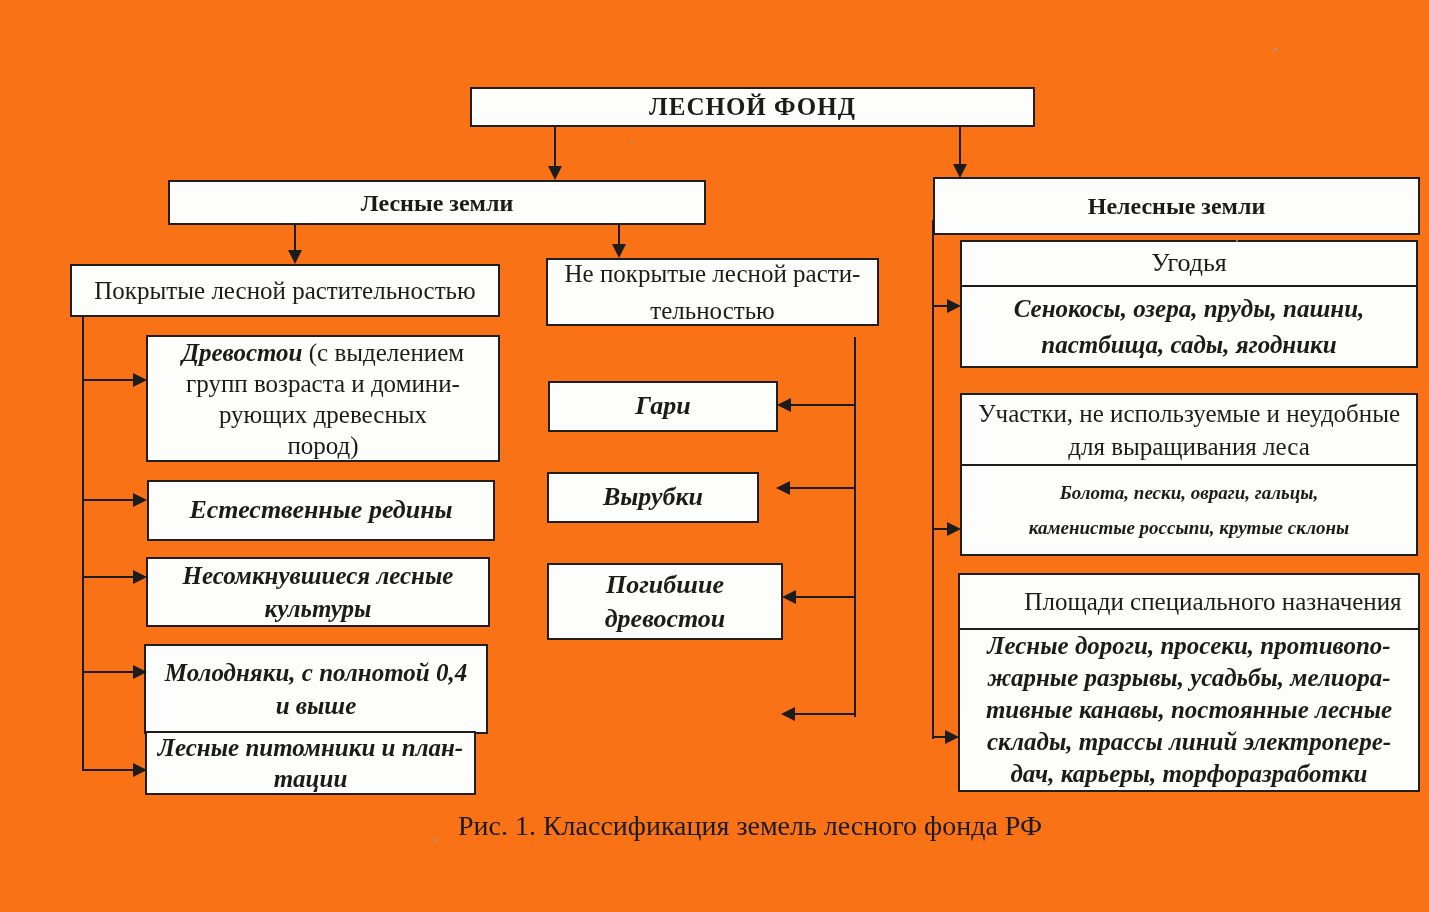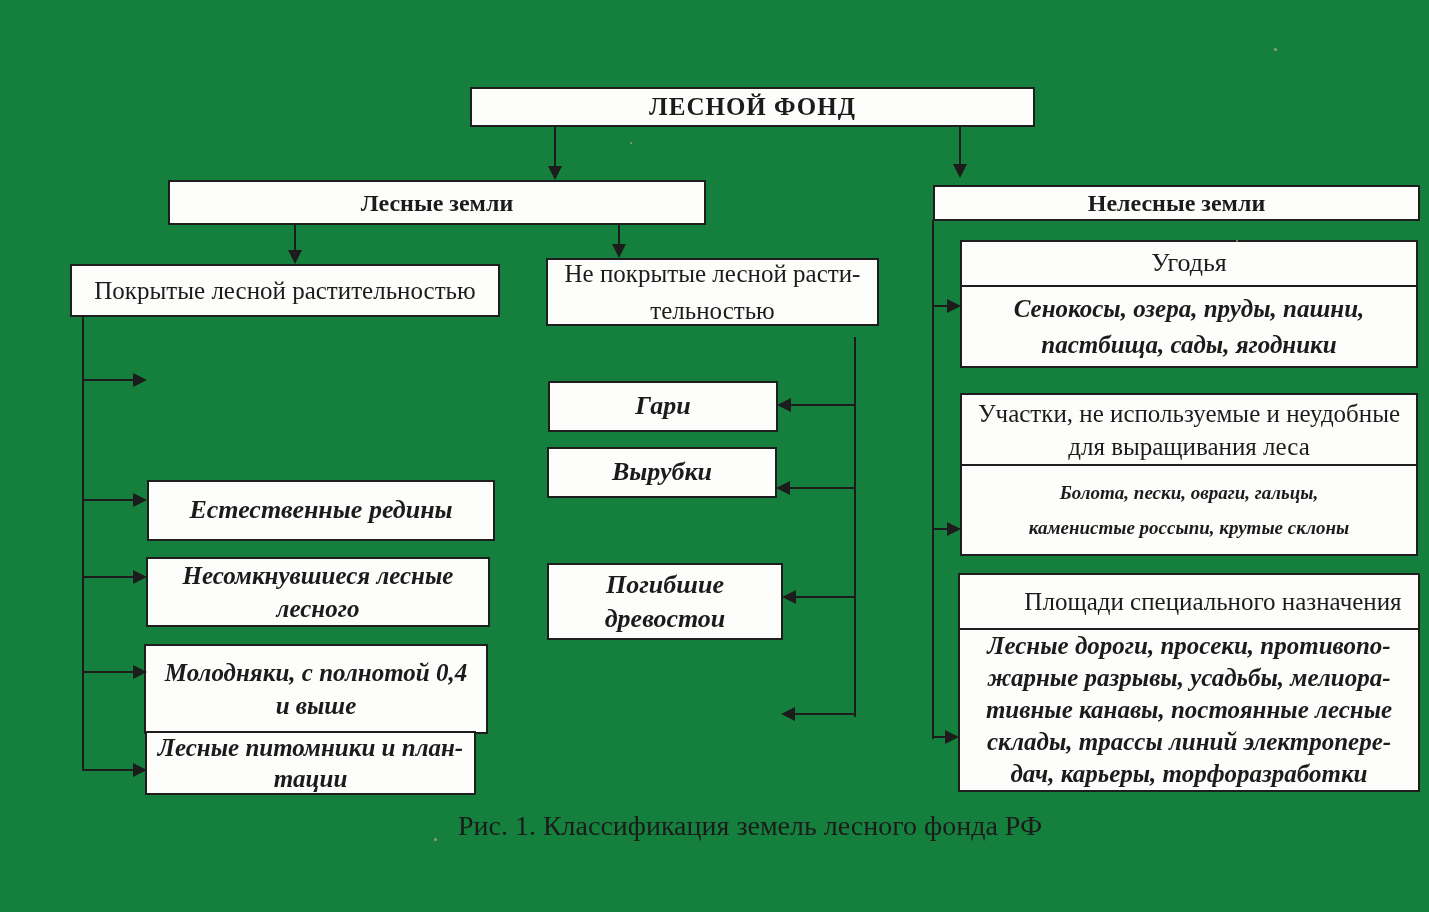--- a/index.html
+++ b/index.html
@@ -3,21 +3,21 @@
 <meta charset="utf-8">
 <style>
   html,body{margin:0;padding:0;}
   body{
     width:1429px;height:912px;
     background:#fbfbf9;
     font-family:"Liberation Serif","DejaVu Serif",serif;
     color:#1b1b1b;
     overflow:hidden;
   }
-  .canvas{position:relative;width:1429px;height:912px;background:#15803d;}
+  .canvas{position:relative;width:1429px;height:912px;background:#f97316;}
   .box{
     position:absolute;
     border:2px solid #1e1e1e;
     background:#fdfdfb;
     display:flex;align-items:center;justify-content:center;
     text-align:center;box-sizing:border-box;
   }
   .txt{white-space:pre-line;line-height:1.25;}
   .b{font-weight:bold;}
   .bi{font-weight:bold;font-style:italic;}
@@ -37,52 +37,58 @@
 
 <div class="canvas">
 
   <div class="box" style="left:470px;top:87px;width:565px;height:40px;">
     <span class="txt b" style="font-size:25px;letter-spacing:1px;">ЛЕСНОЙ ФОНД</span>
   </div>
 
   <div class="box" style="left:168px;top:180px;width:538px;height:45px;">
     <span class="txt b" style="font-size:24px;">Лесные земли</span>
   </div>
-  <div class="box" style="left:933px;top:185px;width:487px;height:36px;">
+  <div class="box" style="left:933px;top:177px;width:487px;height:58px;">
     <span class="txt b" style="font-size:24px;">Нелесные земли</span>
   </div>
 
   <div class="box" style="left:70px;top:264px;width:430px;height:53px;">
     <span class="txt" style="font-size:25px;">Покрытые лесной растительностью</span>
   </div>
   <div class="box" style="left:546px;top:258px;width:333px;height:68px;">
     <span class="txt" style="font-size:25px;line-height:37px;">Не покрытые лесной расти-
 тельностью</span>
   </div>
 
+  <div class="box" style="left:146px;top:335px;width:354px;height:127px;">
+    <span class="txt" style="font-size:25px;line-height:31px;"><span class="bi">Древостои</span><span> (с выделением
+групп возраста и домини-
+рующих древесных
+пород)</span></span>
+  </div>
   <div class="box" style="left:147px;top:480px;width:348px;height:61px;">
     <span class="txt bi" style="font-size:26px;">Естественные редины</span>
   </div>
   <div class="box" style="left:146px;top:557px;width:344px;height:70px;">
     <span class="txt bi" style="font-size:25px;line-height:33px;">Несомкнувшиеся лесные
-лесного</span>
+культуры</span>
   </div>
   <div class="box" style="left:144px;top:644px;width:344px;height:90px;">
     <span class="txt bi" style="font-size:25px;line-height:33px;">Молодняки, с полнотой 0,4
 и выше</span>
   </div>
   <div class="box" style="left:145px;top:731px;width:331px;height:64px;">
     <span class="txt bi" style="font-size:25px;line-height:31px;">Лесные питомники и план-
 тации</span>
   </div>
 
   <div class="box" style="left:548px;top:381px;width:230px;height:51px;">
     <span class="txt bi" style="font-size:26px;">Гари</span>
   </div>
-  <div class="box" style="left:547px;top:447px;width:230px;height:51px;">
+  <div class="box" style="left:547px;top:472px;width:212px;height:51px;">
     <span class="txt bi" style="font-size:26px;">Вырубки</span>
   </div>
   <div class="box" style="left:547px;top:563px;width:236px;height:77px;">
     <span class="txt bi" style="font-size:26px;line-height:34px;">Погибшие
 древостои</span>
   </div>
 
   <div class="box split" style="left:960px;top:240px;width:458px;height:128px;">
     <div class="hdr" style="height:43px;justify-content:center;">
       <span class="txt" style="font-size:26px;">Угодья</span>

